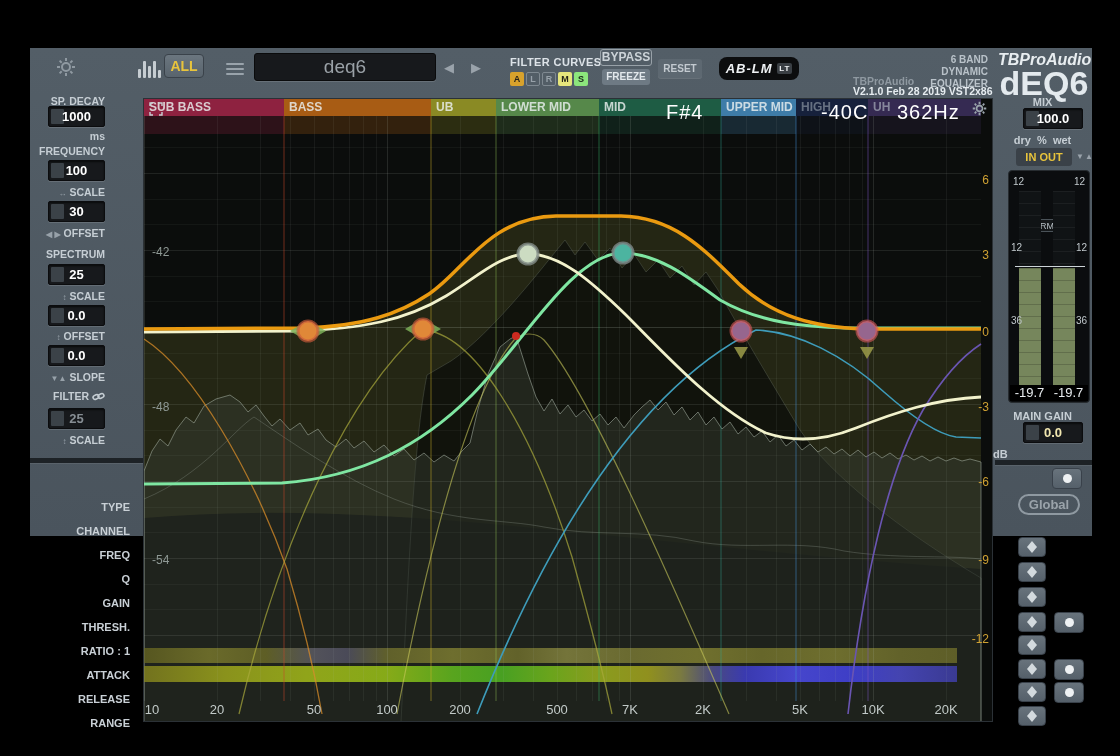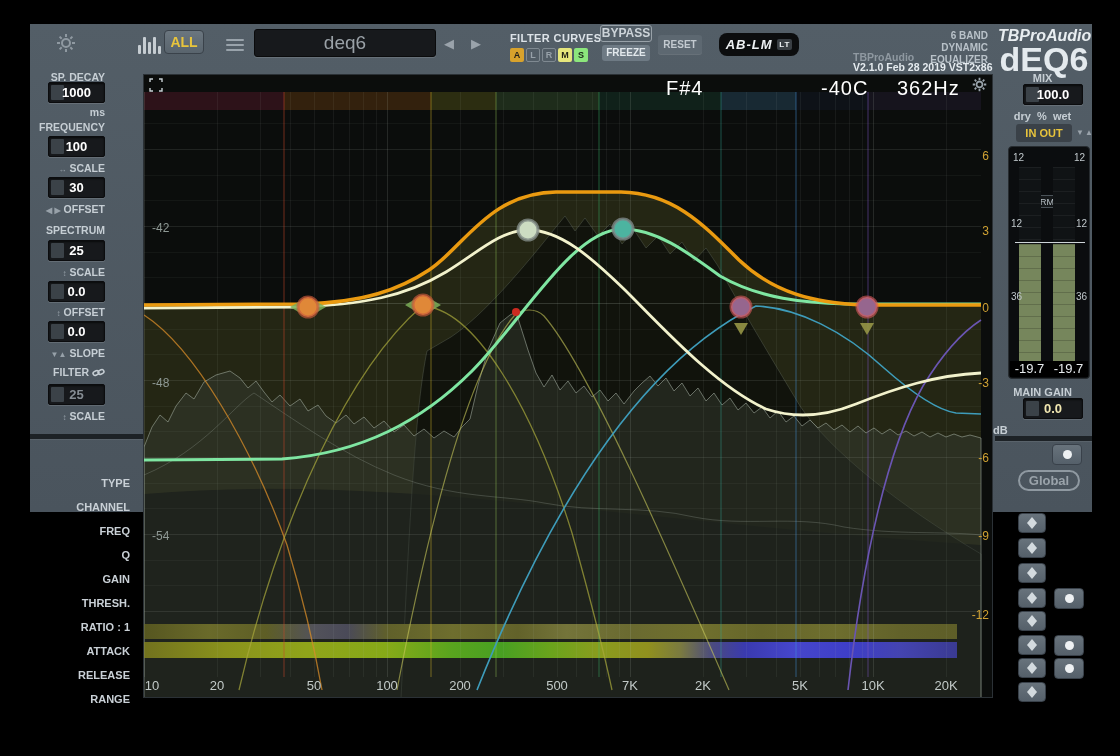--- a/index.html
+++ b/index.html
@@ -1,18 +1,18 @@
 <!DOCTYPE html>
 <html><head>
 <meta charset="utf-8">
 <style>
   html,body{margin:0;padding:0;background:#000;}
   *{box-sizing:border-box;font-family:"Liberation Sans",sans-serif;}
   .stage{position:relative;width:1120px;height:756px;background:#000;overflow:hidden;}
-  .plugin{position:absolute;left:30px;top:24px;width:1062px;height:488px;
+  .plugin{position:absolute;left:30px;top:48px;width:1062px;height:488px;
           background:linear-gradient(#535e67,#4a545d);}
   
   .icon-btn{position:absolute;cursor:pointer;}
   .all-btn{position:absolute;left:134px;top:6px;width:40px;height:24px;border-radius:4px;
            background:linear-gradient(#6b767f,#59646d);border:1px solid #3a424a;
            color:#e8c43c;font-weight:bold;font-size:14px;text-align:center;line-height:22px;}
   .bars{position:absolute;left:108px;top:12px;display:flex;align-items:flex-end;gap:2px;height:18px;}
   .bars i{display:block;width:3px;background:#c6cdd2;border-radius:1px;}
   .burger{position:absolute;left:196px;top:15px;width:18px;}
   .burger i{display:block;height:2px;background:#99a3ab;margin:0 0 3px;border-radius:1px;}
@@ -195,20 +195,30 @@
   <div class="prow" style="top:501px">FREQ</div>
   <div class="prow" style="top:525px">Q</div>
   <div class="prow" style="top:549px">GAIN</div>
   <div class="prow" style="top:573px">THRESH.</div>
   <div class="prow" style="top:597px">RATIO : 1</div>
   <div class="prow" style="top:621px">ATTACK</div>
   <div class="prow" style="top:645px">RELEASE</div>
   <div class="prow" style="top:669px">RANGE</div>
 
   <div class="graph">
+    <div class="bandrow">
+      <div class="seg" style="width:140px;background:#8e2240"><span>SUB BASS</span></div>
+      <div class="seg" style="width:147px;background:#a85c14"><span>BASS</span></div>
+      <div class="seg" style="width:65px;background:#8a8a24"><span>UB</span></div>
+      <div class="seg" style="width:103px;background:#56884a"><span>LOWER MID</span></div>
+      <div class="seg" style="width:122px;background:#1e5c44"><span>MID</span></div>
+      <div class="seg" style="width:75px;background:#3e7ca8"><span>UPPER MID</span></div>
+      <div class="seg" style="width:72px;background:#16213c;color:rgba(200,210,215,.45)"><span>HIGH</span></div>
+      <div class="seg" style="width:113px;background:#352a52;color:rgba(200,210,215,.55)"><span>UH</span></div>
+    </div>
 
     <div class="readout" style="left:522px">F#4</div>
     <div class="readout" style="left:677px">-40C</div>
     <div class="readout" style="left:753px">362Hz</div>
 
     <div class="gicon" style="left:5px;top:3px">
       <svg width="14" height="14" viewBox="0 0 14 14">
             <path d="M1 4V1h3M10 1h3v3M13 10v3h-3M4 13H1v-3" stroke="#c8d0d4" stroke-width="1.4" fill="none"></path>
           </svg>
     </div>

